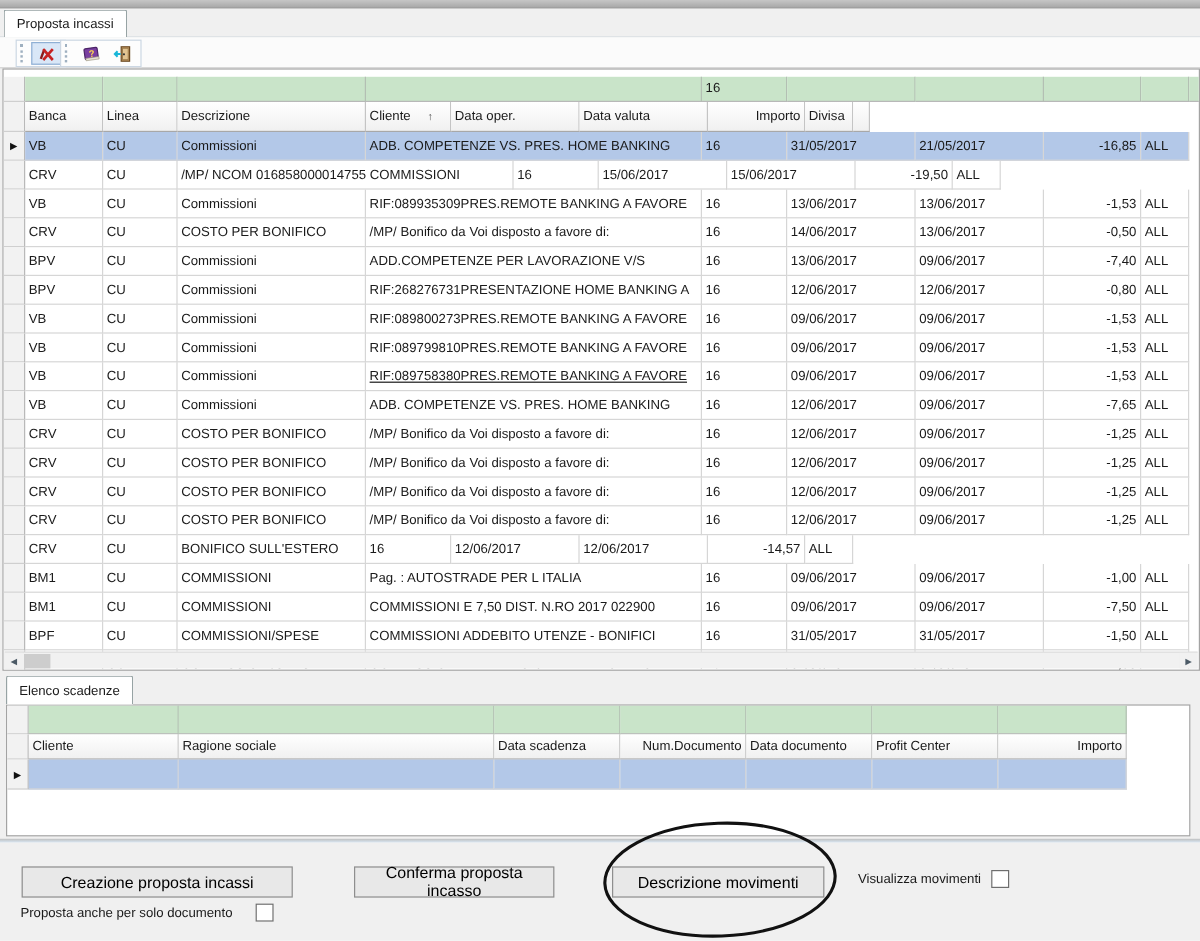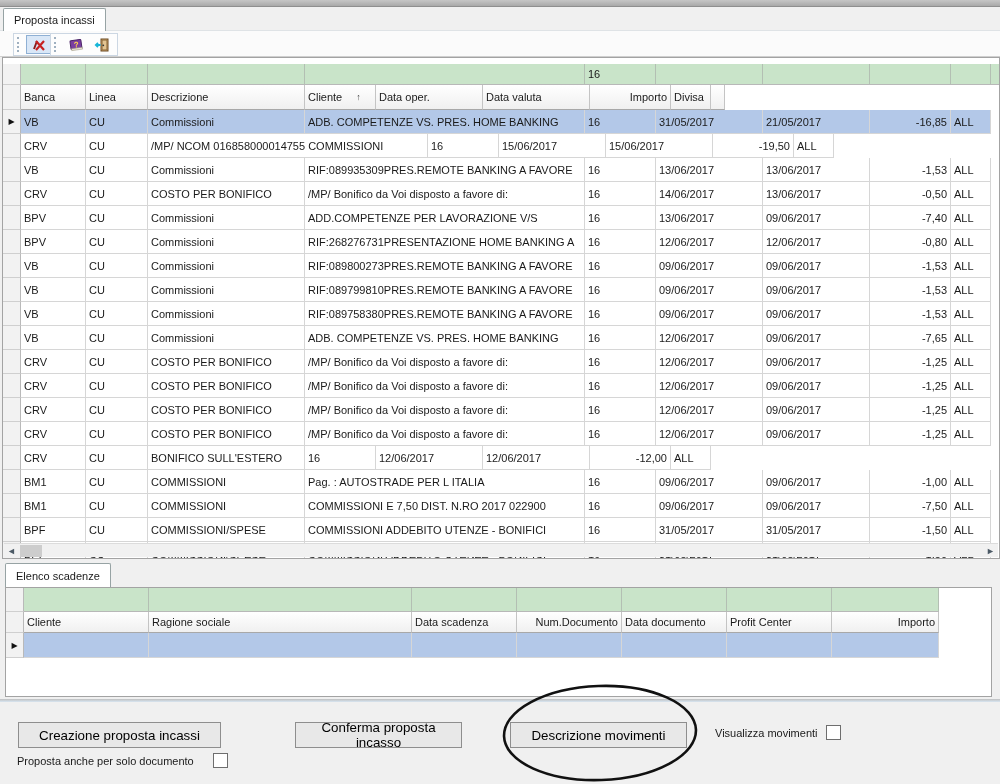--- a/index.html
+++ b/index.html
@@ -40,21 +40,21 @@
   .curarrow{font-size:8px;color:#111;}
   .hscroll{position:absolute;left:1px;right:1px;bottom:1px;height:14px;background:#f1f1f1;
            border-top:1px solid #dcdcdc;display:flex;align-items:center;box-sizing:border-box;}
   .sbtn{width:15px;height:13px;display:flex;align-items:center;justify-content:center;
         color:#4c5a66;font-size:9px;background:#f1f1f1;}
   .sthumb{width:22px;height:12px;background:#cdcdcd;margin-left:1px;}
   .footline{position:absolute;top:699px;left:0;width:1000px;height:3px;
             background:linear-gradient(#bfbfbf,#d8e6f2);}
   .btn{position:absolute;top:722px;height:26px;background:#e8e8e8;border:1px solid #8e8e8e;
        display:flex;align-items:center;justify-content:center;box-sizing:border-box;padding:0 10px;}
-  #btn-create{left:18px;width:203px;}
+  #btn-create{left:18px;width:226px;}
   #btn-confirm{left:295px;width:167px;}
   #btn-post{left:510px;width:177px;}
   .lbl{position:absolute;white-space:nowrap;}
   #lbl-vis{left:715px;top:727px;}
   #lbl-prop{left:17px;top:755px;}
   .cbx{position:absolute;width:15px;height:15px;background:#fff;border:1px solid #6e6e6e;box-sizing:border-box;}
   #cbx-vis{left:826px;top:725px;}
   #cbx-prop{left:213px;top:753px;}
   #annotation{position:absolute;top:0;left:0;pointer-events:none;z-index:9;}
 </style>
@@ -239,21 +239,21 @@
         <div class="g-cell" style="width: 107px;">09/06/2017</div>
         <div class="g-cell" style="width: 107px;">09/06/2017</div>
         <div class="g-cell r" style="width: 81px;">-1,53</div>
         <div class="g-cell" style="width: 40px;">ALL</div>
       </div>
       <div class="g-row" style="height: 24px;">
         <div class="g-sel" style="width: 18px;"></div>
         <div class="g-cell" style="width: 65px;">VB</div>
         <div class="g-cell" style="width: 62px;">CU</div>
         <div class="g-cell" style="width: 157px;">Commissioni</div>
-        <div class="g-cell" style="width: 280px;">RIF:089758380PRES.REMOTE BANKING A FAVORE</div>
+        <div class="g-cell" style="width: 280px; text-decoration: underline;">RIF:089758380PRES.REMOTE BANKING A FAVORE</div>
         <div class="g-cell" style="width: 71px;">16</div>
         <div class="g-cell" style="width: 107px;">09/06/2017</div>
         <div class="g-cell" style="width: 107px;">09/06/2017</div>
         <div class="g-cell r" style="width: 81px;">-1,53</div>
         <div class="g-cell" style="width: 40px;">ALL</div>
       </div>
       <div class="g-row" style="height: 24px;">
         <div class="g-sel" style="width: 18px;"></div>
         <div class="g-cell" style="width: 65px;">VB</div>
         <div class="g-cell" style="width: 62px;">CU</div>
@@ -314,21 +314,21 @@
         <div class="g-cell" style="width: 40px;">ALL</div>
       </div>
       <div class="g-row" style="height: 24px;">
         <div class="g-sel" style="width: 18px;"></div>
         <div class="g-cell" style="width: 65px;">CRV</div>
         <div class="g-cell" style="width: 62px;">CU</div>
         <div class="g-cell" style="width: 157px;">BONIFICO SULL'ESTERO</div>
         <div class="g-cell" style="width: 71px;">16</div>
         <div class="g-cell" style="width: 107px;">12/06/2017</div>
         <div class="g-cell" style="width: 107px;">12/06/2017</div>
-        <div class="g-cell r" style="width: 81px;">-12,00</div>
+        <div class="g-cell r" style="width: 81px;">-14,57</div>
         <div class="g-cell" style="width: 40px;">ALL</div>
       </div>
       <div class="g-row" style="height: 24px;">
         <div class="g-sel" style="width: 18px;"></div>
         <div class="g-cell" style="width: 65px;">BM1</div>
         <div class="g-cell" style="width: 62px;">CU</div>
         <div class="g-cell" style="width: 157px;">COMMISSIONI</div>
         <div class="g-cell" style="width: 280px;">Pag. : AUTOSTRADE PER L ITALIA</div>
         <div class="g-cell" style="width: 71px;">16</div>
         <div class="g-cell" style="width: 107px;">09/06/2017</div>

